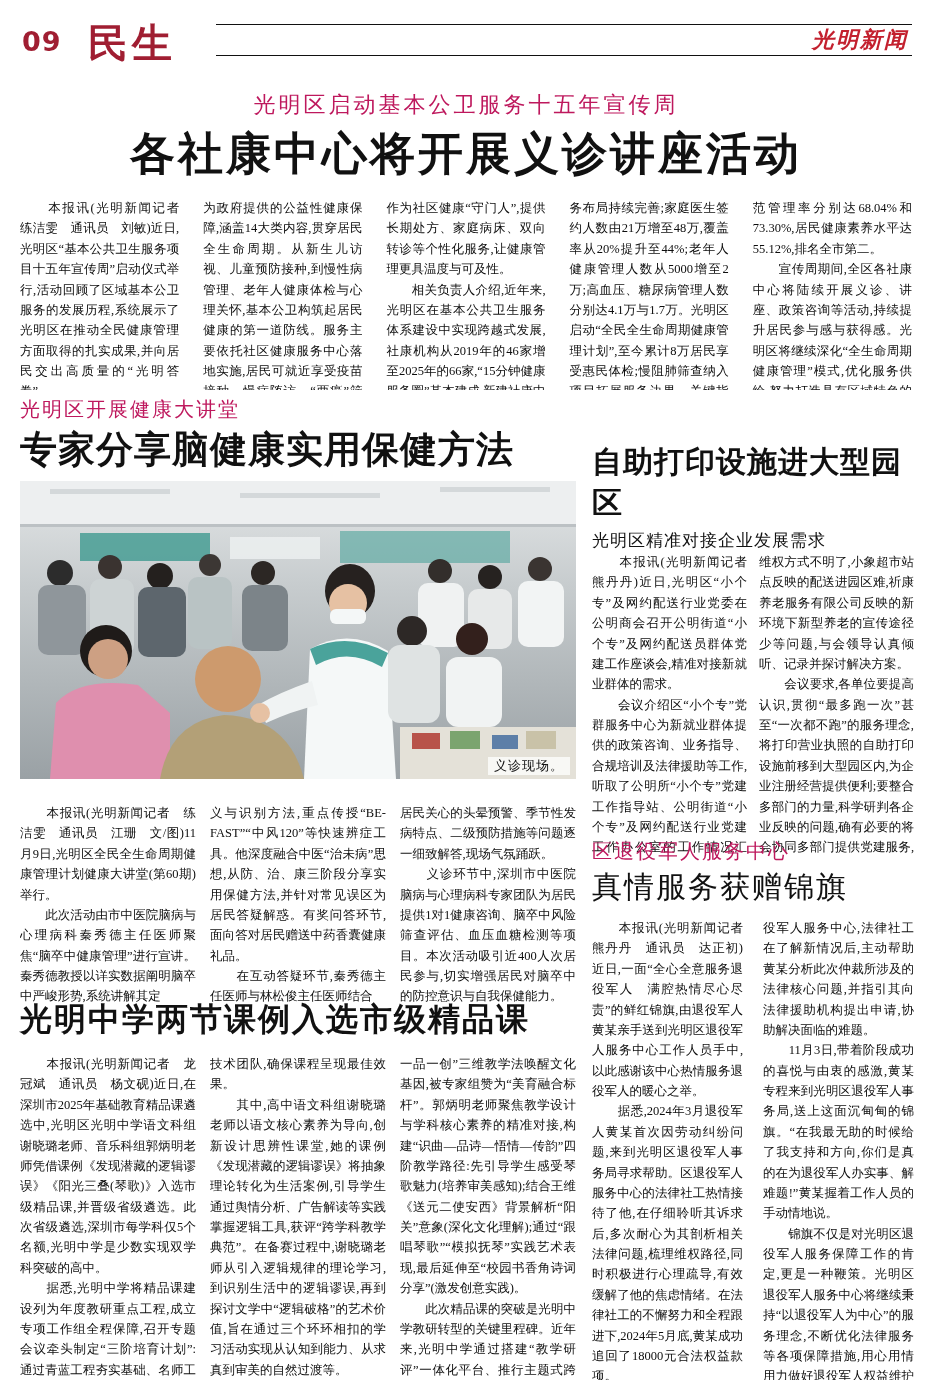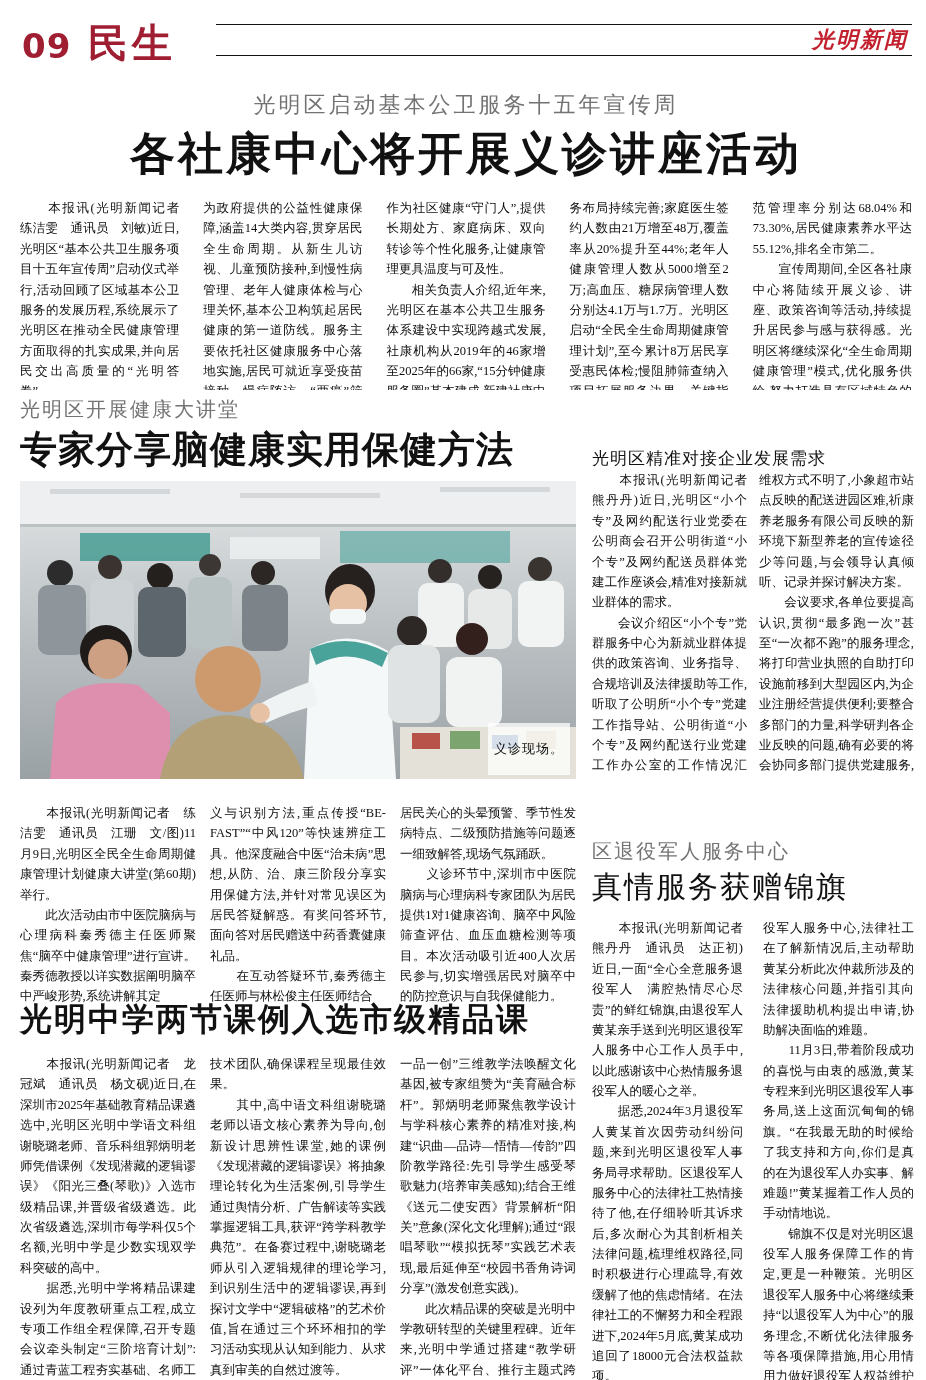--- a/index.html
+++ b/index.html
@@ -5,39 +5,39 @@
   * { margin:0; padding:0; box-sizing:border-box; }
   html,body { background:#e9e9e9; }
   .page {
     position:relative; width:926px; height:1380px; margin:0 auto;
     background:#ffffff; overflow:hidden;
     font-family:"Liberation Serif", serif; color:#111;
   }
   
   .hdr { position:absolute; left:20px; top:18px; width:892px; height:44px; }
   .pgnum {
-    position:absolute; left:2px; top:8px; font-size:34px; font-weight:bold;
+    position:absolute; left:2px; top:8px; font-size:27px; font-weight:bold;
     color:#a01e32; font-family:"DejaVu Sans", sans-serif; letter-spacing:1px;
   }
   .secname {
     position:absolute; left:68px; top:-2px; font-size:40px; font-weight:900;
     color:#a01e32; letter-spacing:4px; font-family:"Liberation Sans", sans-serif;
   }
   .infobox {
     position:absolute; left:196px; top:6px; width:696px; height:32px;
     border-top:1.5px solid #111; border-bottom:1.5px solid #111;
     display:flex; align-items:flex-end; justify-content:flex-end; gap:26px;
     font-size:13px; color:#222; white-space:nowrap;flex-direction:column;
   }
   .logo {
     color:#c3202e; font-size:22px; font-weight:900; font-style:italic;
     letter-spacing:2px; padding-right:4px;
   }
   
-  .kick  { font-size:20px; letter-spacing:2px; color:#737373; }
+  .kick  { font-size:20px; letter-spacing:2px; color:#be185d; }
   .bt {
     font-size:12.5px; line-height:1.63; text-align:justify;
     white-space:pre-wrap; color:#0d0d0d;
   }
   .cols { display:flex; overflow:hidden; }
   .cols > div { flex:1; }
   
   .art-main { position:absolute; left:20px; top:90px; width:892px; }
   .art-main .kick { text-align:center; font-size:22px; letter-spacing:3px; }
   .art-main h1 {
@@ -45,21 +45,21 @@
     margin-top:4px; font-family:"Liberation Serif", serif;
   }
   .art-main .cols { gap:24px; height:192px; margin-top:14px; }
   
   .art-health { position:absolute; left:20px; top:396px; width:556px; }
   .art-health h2 { font-size:37px; font-weight:900; letter-spacing:1px; margin-top:2px; }
   .photo { position:relative; width:556px; height:298px; margin-top:6px; background:#b9bfc2; }
   .photo svg { display:block; width:100%; height:100%; }
   .caption {
     position:absolute; right:6px; bottom:4px; font-size:13px; color:#111;
-    background:rgba(255,255,255,.75); padding:17px 6px; letter-spacing:1px;
+    background:rgba(255,255,255,.75); padding:0 6px; letter-spacing:1px;
   }
   .art-health .cols { gap:14px; height:226px; margin-top:24px; }
   
   .art-school { position:absolute; left:20px; top:998px; width:556px; }
   .art-school h2 { font-size:32px; font-weight:900; letter-spacing:2px; }
   .art-school .cols { gap:14px; height:322px; margin-top:12px; }
   
   .art-print { position:absolute; left:592px; top:442px; width:322px; }
   .art-print h2 { font-size:30px; font-weight:900; letter-spacing:1px; }
   .art-print .sub { font-size:17px; margin-top:5px; letter-spacing:1px; }
@@ -186,20 +186,21 @@
 　　据悉,光明中学将精品课建设列为年度教研重点工程,成立专项工作组全程保障,召开专题会议牵头制定“三阶培育计划”:通过青蓝工程夯实基础、名师工作室专项打磨、科组联合教研拓展视野,为参赛教师提供精准资源支持。遴选期间,校领导多次参与备课研讨,协调录课设备与</div>
       <div class="bt">技术团队,确保课程呈现最佳效果。
 　　其中,高中语文科组谢晓璐老师以语文核心素养为导向,创新设计思辨性课堂,她的课例《发现潜藏的逻辑谬误》将抽象理论转化为生活案例,引导学生通过舆情分析、广告解读等实践掌握逻辑工具,获评“跨学科教学典范”。在备赛过程中,谢晓璐老师从引入逻辑规律的理论学习,到识别生活中的逻辑谬误,再到探讨文学中“逻辑破格”的艺术价值,旨在通过三个环环相扣的学习活动实现从认知到能力、从求真到审美的自然过渡等。
 　　高中音乐科组郭炳明老师深度挖掘传统琴歌文化,在《阳光三叠》课例中融合诗词吟诵、古琴演奏与历史溯源,通过“听</div>
       <div class="bt">一品一创”三维教学法唤醒文化基因,被专家组赞为“美育融合标杆”。郭炳明老师聚焦教学设计与学科核心素养的精准对接,构建“识曲—品诗—悟情—传韵”四阶教学路径:先引导学生感受琴歌魅力(培养审美感知);结合王维《送元二使安西》背景解析“阳关”意象(深化文化理解);通过“跟唱琴歌”“模拟抚琴”实践艺术表现,最后延伸至“校园书香角诗词分享”(激发创意实践)。
 　　此次精品课的突破是光明中学教研转型的关键里程碑。近年来,光明中学通过搭建“教学研评”一体化平台、推行主题式跨学科教研、引入AI课堂诊断系统等措施,持续推动普通高中育人模式创新。</div>
     </div>
   </section>
 
   <section class="art-print">
+    <h2>自助打印设施进大型园区</h2>
     <div class="sub">光明区精准对接企业发展需求</div>
     <div class="cols">
       <div class="bt">　　本报讯(光明新闻记者　熊丹丹)近日,光明区“小个专”及网约配送行业党委在公明商会召开公明街道“小个专”及网约配送员群体党建工作座谈会,精准对接新就业群体的需求。
 　　会议介绍区“小个专”党群服务中心为新就业群体提供的政策咨询、业务指导、合规培训及法律援助等工作,听取了公明所“小个专”党建工作指导站、公明街道“小个专”及网约配送行业党建工作办公室的工作情况汇报。在交流讨论环节,针对冠城工业园反映的园区内施工备案流程繁琐、企业专利侵权</div>
       <div class="bt">维权方式不明了,小象超市站点反映的配送进园区难,祈康养老服务有限公司反映的新环境下新型养老的宣传途径少等问题,与会领导认真倾听、记录并探讨解决方案。
 　　会议要求,各单位要提高认识,贯彻“最多跑一次”甚至“一次都不跑”的服务理念,将打印营业执照的自助打印设施前移到大型园区内,为企业注册经营提供便利;要整合多部门的力量,科学研判各企业反映的问题,确有必要的将会协同多部门提供党建服务,为企业发展提供“合力”。</div>
     </div>
   </section>
 
   <section class="art-vet">

